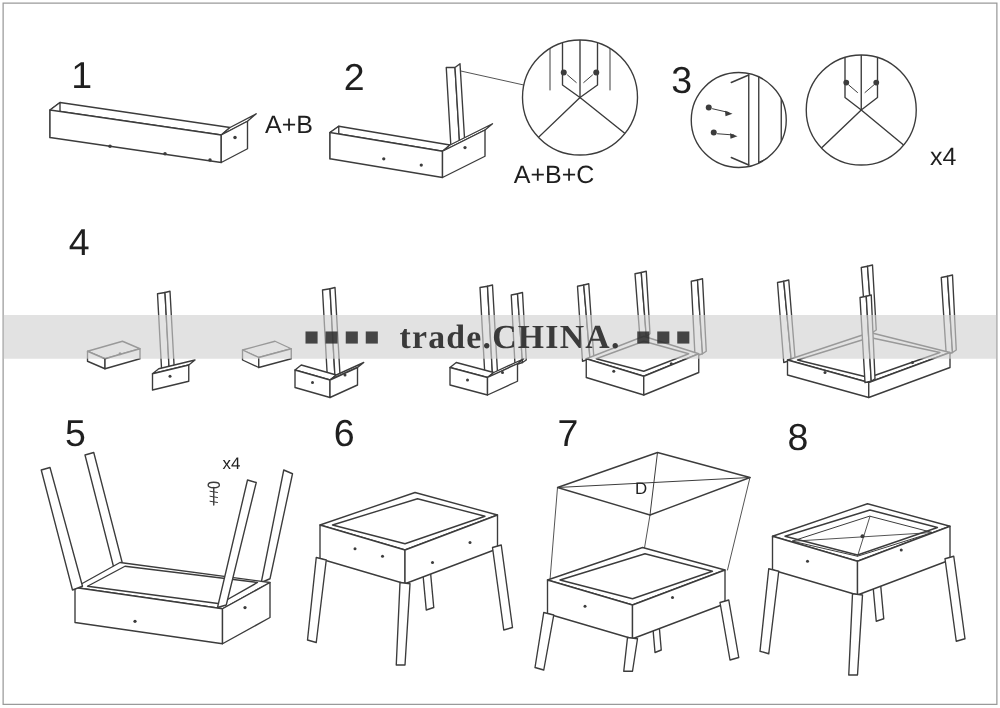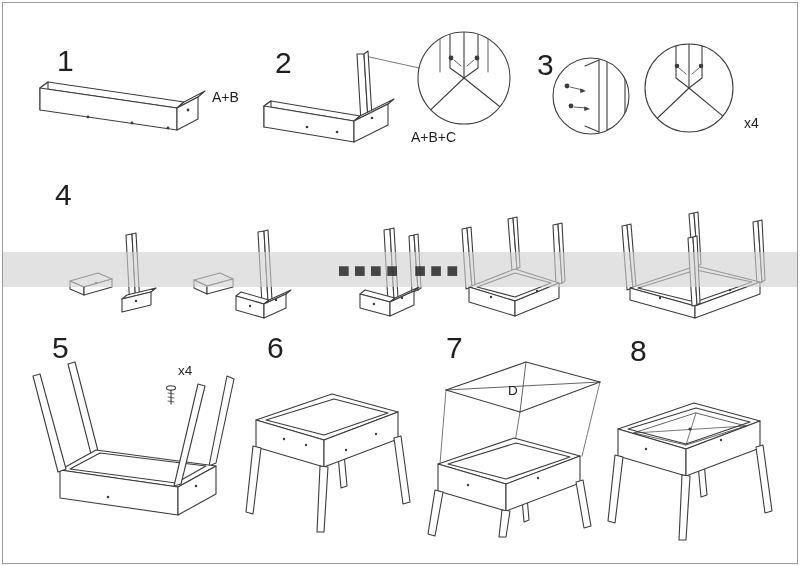--- a/index.html
+++ b/index.html
@@ -1,20 +1,20 @@
 <!DOCTYPE html>
 <html style="--line: #3c3c3c; --text: #1f1f1f; --band: #d0d0d0a0; --wmtext: #3a3a3a;"><head>
 <meta charset="utf-8">
 <style>
   html,body{margin:0;padding:0;background:#fff;}
   #canvas{position:relative;width:800px;height:566px;background:#fff;
           font-family:"Liberation Sans",sans-serif;overflow:hidden;}
   .frame{position:absolute;inset:2px;border:1px solid #9a9a9a;}
   .stepnum{position:absolute;font-size:30px;color:var(--text,#1f1f1f);line-height:1;}
-  .lbl{position:absolute;font-size:14px;color:var(--text,#1f1f1f);line-height:1;}
+  .lbl{position:absolute;font-size:20px;color:var(--text,#1f1f1f);line-height:1;}
   .lbl.small{font-size:13.5px;}
   svg{position:absolute;overflow:visible;}
   .s{stroke:var(--line,#3c3c3c);stroke-width:1.1;stroke-linejoin:round;stroke-linecap:round;}
   .thin{stroke-width:0.8;}
   .hair{stroke-width:0.7;}
   .fw{fill:#ffffff;}
   .fn{fill:none;}
   .fd{fill:var(--line,#3c3c3c);stroke:none;}
   .wm{position:absolute;left:3px;right:3px;top:252px;height:35px;
       background:var(--band,#d0d0d0a0);display:flex;align-items:center;
@@ -346,15 +346,16 @@
         <circle cx="84" cy="46" r="1.6"></circle>
       </g>
     <g class="fd">
         <circle cx="40" cy="66" r="1.2"></circle>
         <circle cx="115" cy="57" r="1.2"></circle>
       </g>
   </svg>
 
   <div class="wm">
     <span class="glyphs">■■■■</span>
+    <span class="brand">trade.CHINA.</span>
     <span class="glyphs">■■■</span>
   </div>
 </div>
 
 </body></html>

